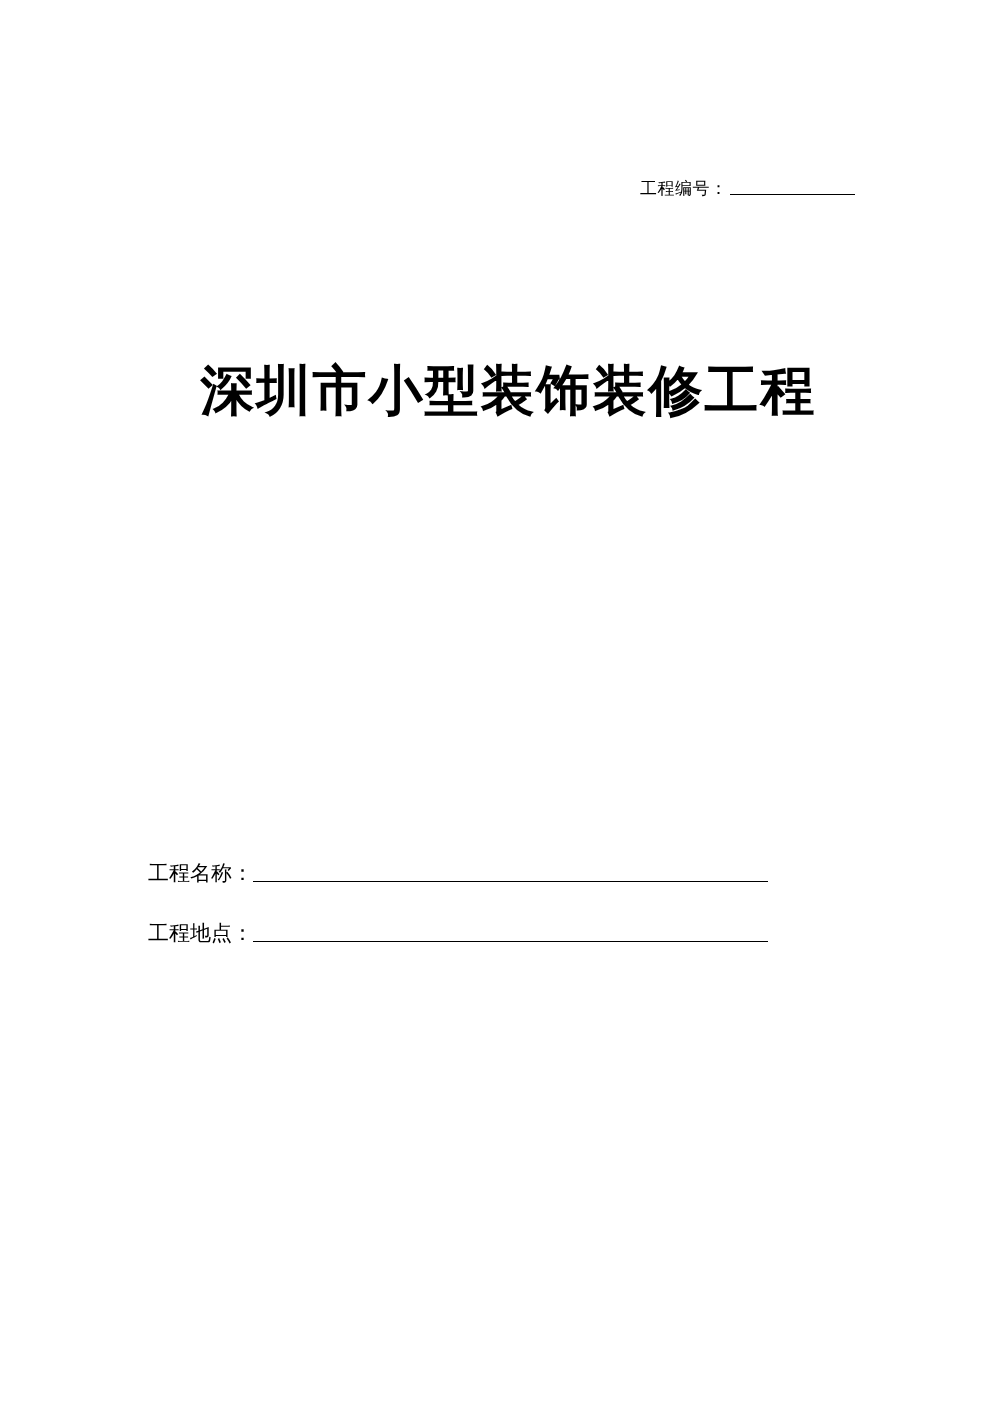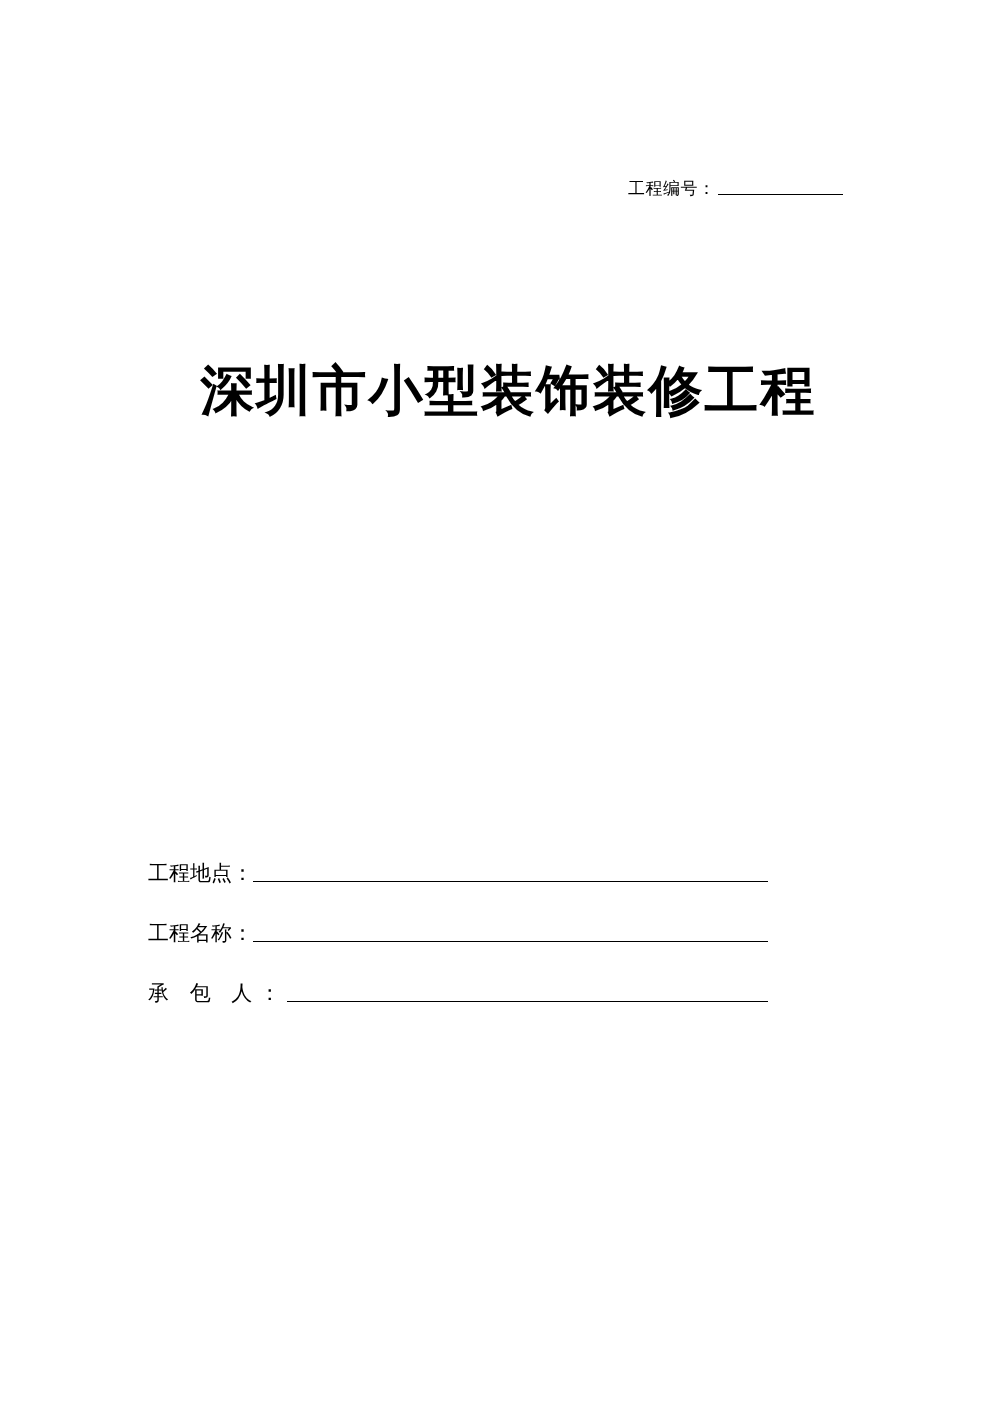--- a/index.html
+++ b/index.html
@@ -25,20 +25,21 @@
     top: 178px;
     left: 628px;
     display: flex;
     align-items: flex-end;
     font-size: 17px;
     letter-spacing: 0.5px;
   }
   .project-no .label {
     white-space: nowrap;
     line-height: 1.2;
+    margin-left: 12px;
   }
   .project-no .rule {
     width: 125px;
     height: 0;
     border-bottom: 1px solid #000;
     margin-left: 2px;
     margin-bottom: 3px;
   }
 
   
@@ -106,29 +107,25 @@
     <span class="label">工程编号：</span>
     <span class="rule"></span>
   </div>
 
   <div class="title-main">深圳市小型装饰装修工程</div>
 
 
   <div class="fields">
 
     <div class="field-row">
+      <span class="field-label">工程名称：</span>
+      <span class="field-rule"></span>
+    </div>
+
+    <div class="field-row">
       <span class="field-label">工程地点：</span>
       <span class="field-rule"></span>
     </div>
 
-    <div class="field-row">
-      <span class="field-label">工程名称：</span>
-      <span class="field-rule"></span>
-    </div>
 
-
-    <div class="field-row">
-      <span class="field-label spaced">承 包 人：</span>
-      <span class="field-rule"></span>
-    </div>
 
   </div>
 </div>
 
 </body></html>

